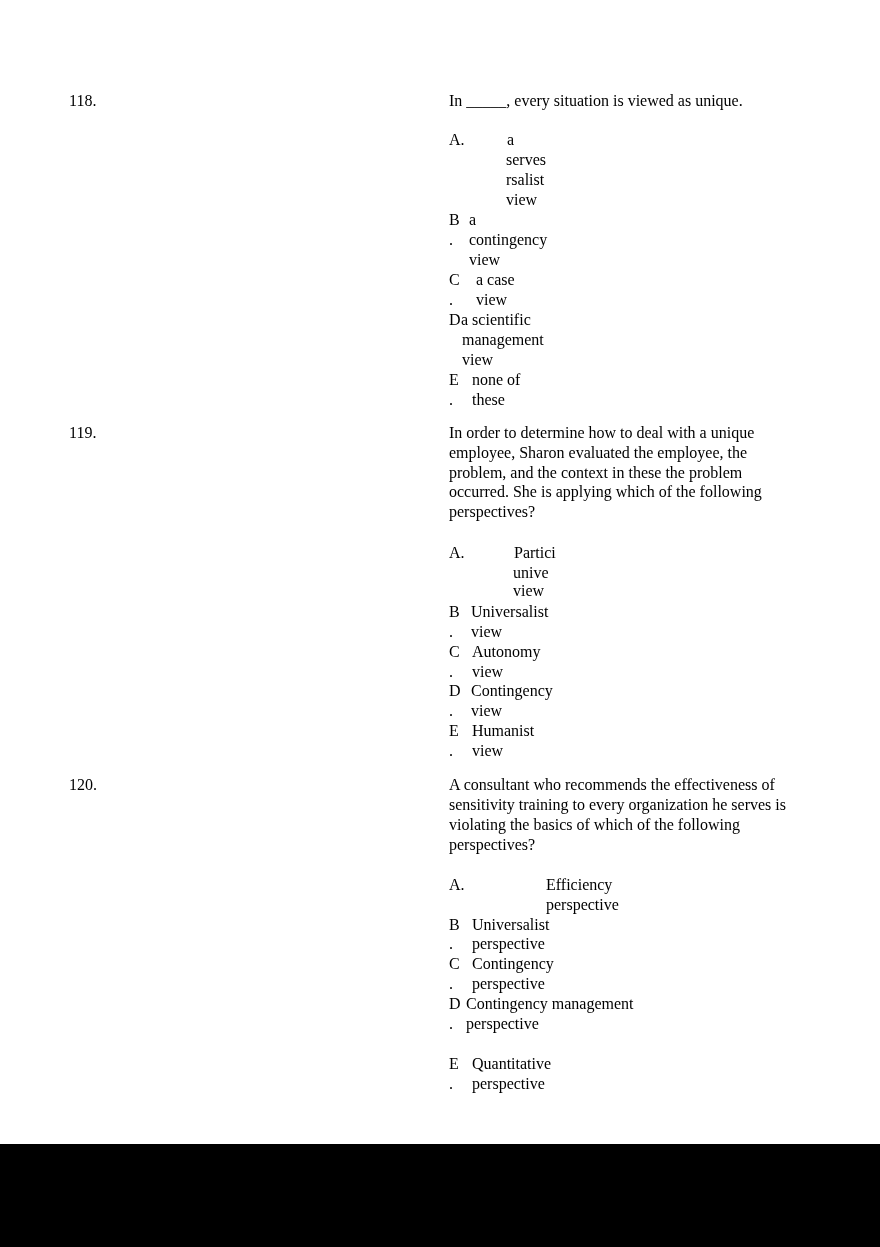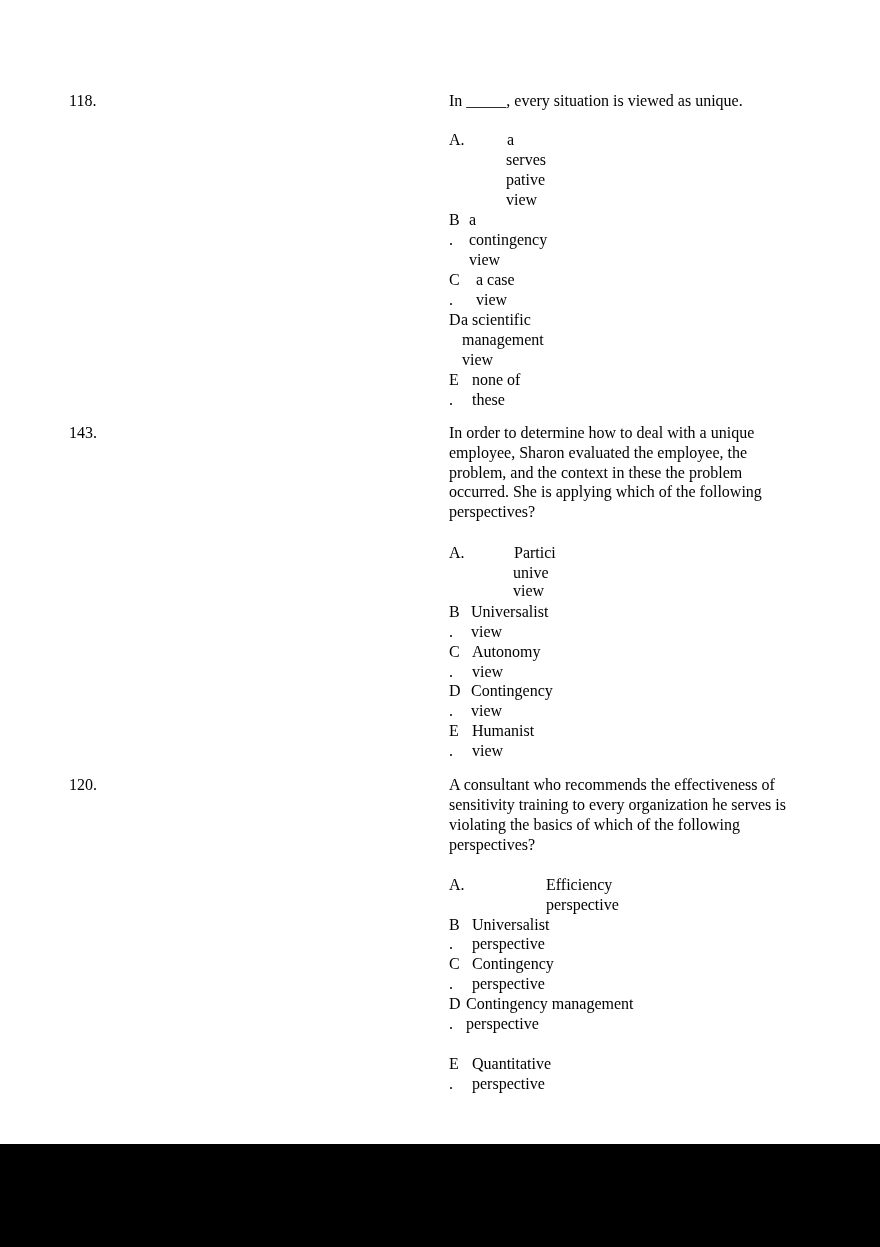--- a/index.html
+++ b/index.html
@@ -21,21 +21,21 @@
 <div class="page">
 
   <div>
     <div class="qnum" style="top:55px">118.</div>
     <div class="qtext" style="top:55px">In _____, every situation is viewed as unique.</div>
 
     <div>
       <span class="line" style="left:433px;top:94px">A.</span>
       <span class="line" style="left:491px;top:94px">a</span>
       <span class="line" style="left:490px;top:114px">serves</span>
-      <span class="line" style="left:490px;top:134px">pative</span>
+      <span class="line" style="left:490px;top:134px">rsalist</span>
       <span class="line" style="left:490px;top:154px">view</span>
     </div>
     <div>
       <span class="line" style="left:433px;top:174px">B</span>
       <span class="line" style="left:433px;top:194px">.</span>
       <span class="line" style="left:453px;top:174px">a</span>
       <span class="line" style="left:453px;top:194px">contingency</span>
       <span class="line" style="left:453px;top:214px">view</span>
     </div>
     <div>
@@ -52,21 +52,21 @@
     </div>
     <div>
       <span class="line" style="left:433px;top:334px">E</span>
       <span class="line" style="left:433px;top:354px">.</span>
       <span class="line" style="left:456px;top:334px">none of</span>
       <span class="line" style="left:456px;top:354px">these</span>
     </div>
   </div>
 
   <div>
-    <div class="qnum" style="top:387px">143.</div>
+    <div class="qnum" style="top:387px">119.</div>
     <div>
       <span class="line" style="left:433px;top:387px">In order to determine how to deal with a unique</span>
       <span class="line" style="left:433px;top:407px">employee, Sharon evaluated the employee, the</span>
       <span class="line" style="left:433px;top:427px">problem, and the context in these the problem</span>
       <span class="line" style="left:433px;top:446px">occurred. She is applying which of the following</span>
       <span class="line" style="left:433px;top:466px">perspectives?</span>
     </div>
 
     <div>
       <span class="line" style="left:433px;top:507px">A.</span>

